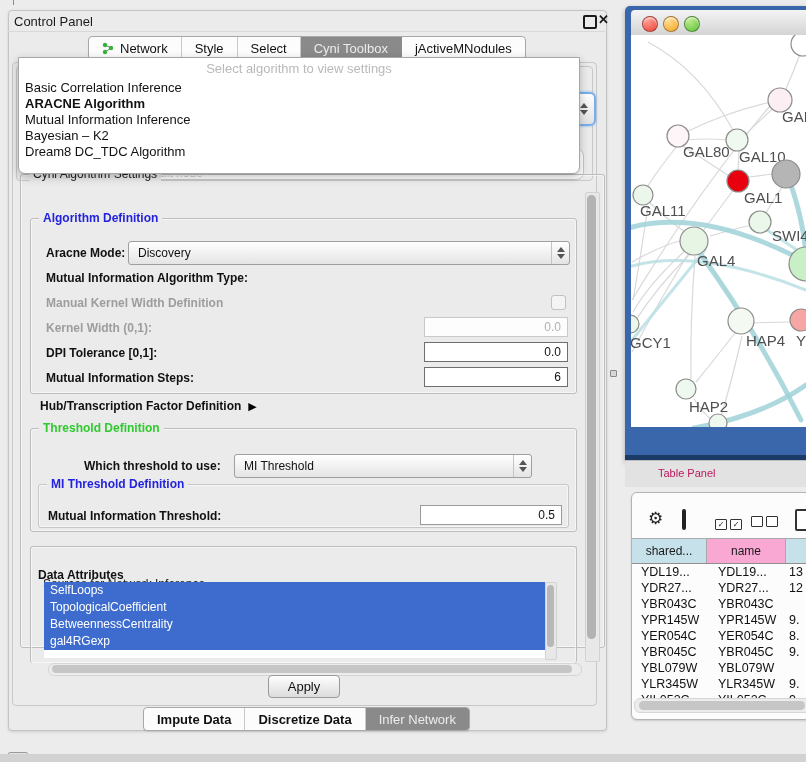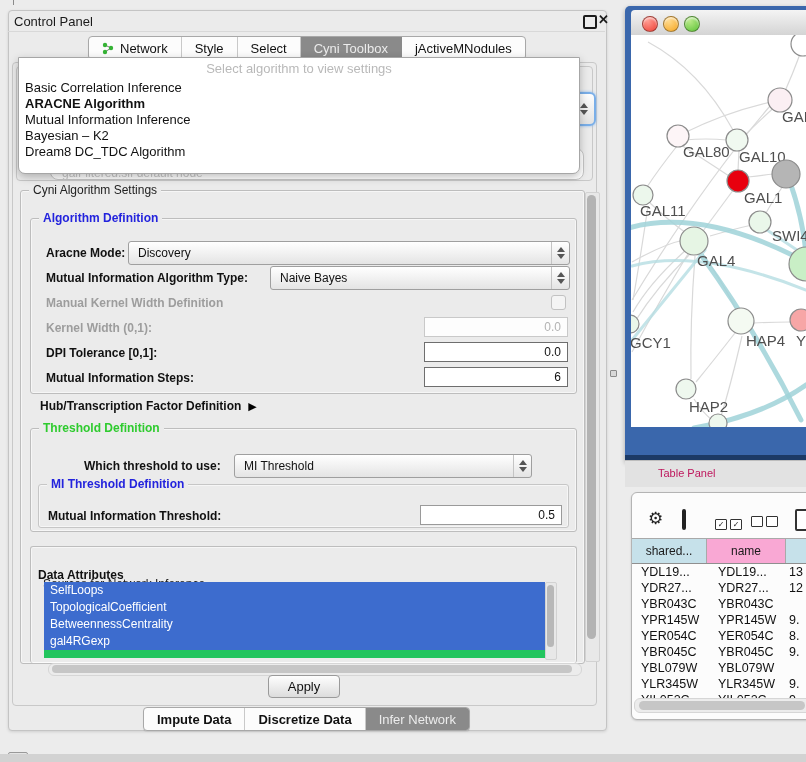--- a/index.html
+++ b/index.html
@@ -58,21 +58,21 @@
   .algo-item{font-size:13px;color:#111;line-height:16px;padding-left:6px;white-space:nowrap;}
   .algo-item.sel{font-weight:bold;}
 
   
   .vsb-track{background:#e8e8e8;border:1px solid #d2d2d2;border-radius:2px;}
   .sb-thumb{background:#b3b3b3;border-radius:5px;}
   .hsb-track{background:#ececec;border:1px solid #d6d6d6;border-radius:6px;}
   .hsb-thumb{background:#c6c6c6;border-radius:5px;}
 
   
-  .attr-list{background:#22c55e;overflow:hidden;}
+  .attr-list{background:#ffffff;overflow:hidden;}
   .attr-item{height:17px;line-height:17px;background:#3d6cce;color:#fff;font-size:12px;padding-left:6px;}
 
   .btn{display:flex;align-items:center;justify-content:center;font-size:13px;color:#111;
        background:linear-gradient(#fefefe,#dcdcdc);border:1px solid #9a9a9a;border-radius:4px;}
 
   .hub-arrow{font-size:11px;color:#000;margin-left:7px;}
   .src-arrow{font-size:10px;color:#000;margin-left:5px;}
 
   
   .netframe{left:625px;top:6px;width:181px;height:449px;background:#3a67ac;
@@ -164,47 +164,40 @@
     <div class="popup-head">Select algorithm to view settings</div>
     <div id="algo-list">
         <div class="algo-item">Basic Correlation Inference</div>
         <div class="algo-item sel">ARACNE Algorithm</div>
         <div class="algo-item">Mutual Information Inference</div>
         <div class="algo-item">Bayesian – K2</div>
         <div class="algo-item">Dream8 DC_TDC Algorithm</div>
       </div>
   </div>
 
-  <div class="abs gbox" style="left:20px;top:190px;width:563px;height:472px;">
+  <div class="abs gbox" style="left:20px;top:174px;width:563px;height:472px;padding-left:20px;">
     <span class="legend">Cyni Algorithm Settings</span>
   </div>
 
   <div class="abs vsb-track" style="left:585px;top:192px;width:13px;height:468px;">
     <div class="sb-thumb" style="position:absolute;left:1px;top:2px;width:9px;height:444px;"></div>
   </div>
 
   <div class="abs gbox" style="left:30px;top:218px;width:545px;height:174px;">
     <span class="legend blue">Algorithm Definition</span>
   </div>
   <div class="abs lbl" style="left:46px;top:246px;">Aracne Mode:</div>
   <div class="abs combo" style="left:128px;top:241px;width:440px;">
     <span class="cv">Discovery</span>
     <span class="arrows">
         <span class="tri-up"></span>
         <span class="tri-dn"></span>
       </span>
   </div>
   <div class="abs lbl" style="left:46px;top:271px;">Mutual Information Algorithm Type:</div>
-  <div class="abs combo" style="left:270px;top:266px;width:298px;">
-    <span class="cv">Naive Bayes</span>
-    <span class="arrows">
-        <span class="tri-up"></span>
-        <span class="tri-dn"></span>
-      </span>
-  </div>
   <div class="abs lbl dis" style="left:46px;top:296px;">Manual Kernel Width Definition</div>
   <div class="abs chk" style="left:551px;top:295px;"></div>
   <div class="abs lbl dis" style="left:46px;top:321px;">Kernel Width (0,1):</div>
   <input class="abs tinput dis" style="left: 424px; top: 317px; width: 144px;" value="0.0">
   <div class="abs lbl" style="left:46px;top:346px;">DPI Tolerance [0,1]:</div>
   <input class="abs tinput" style="left: 424px; top: 342px; width: 144px;" value="0.0">
   <div class="abs lbl" style="left:46px;top:371px;">Mutual Information Steps:</div>
   <input class="abs tinput" style="left: 424px; top: 367px; width: 144px;" value="6">
 
   <div class="abs" style="left:40px;top:399px;display:flex;align-items:center;">

